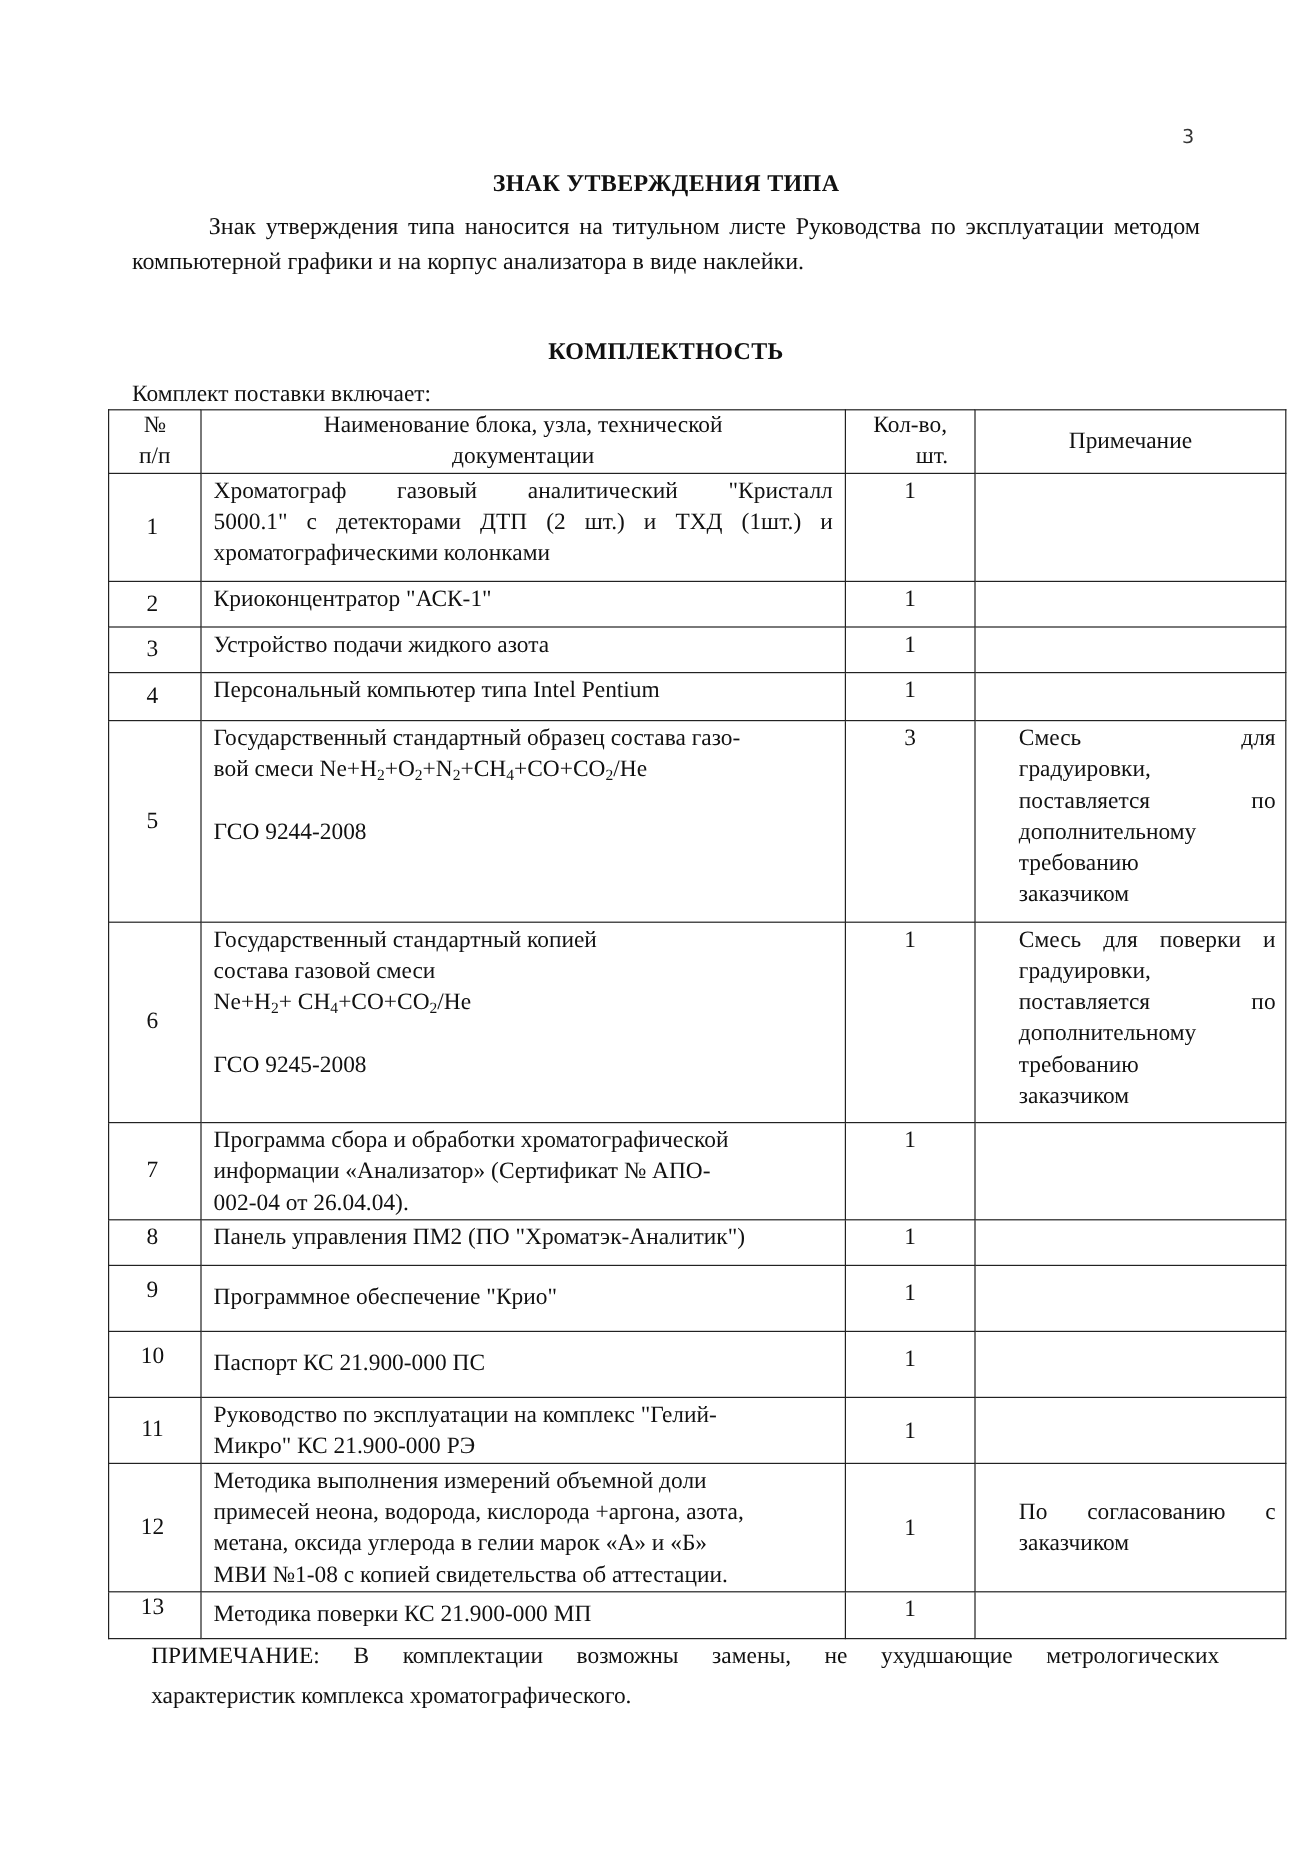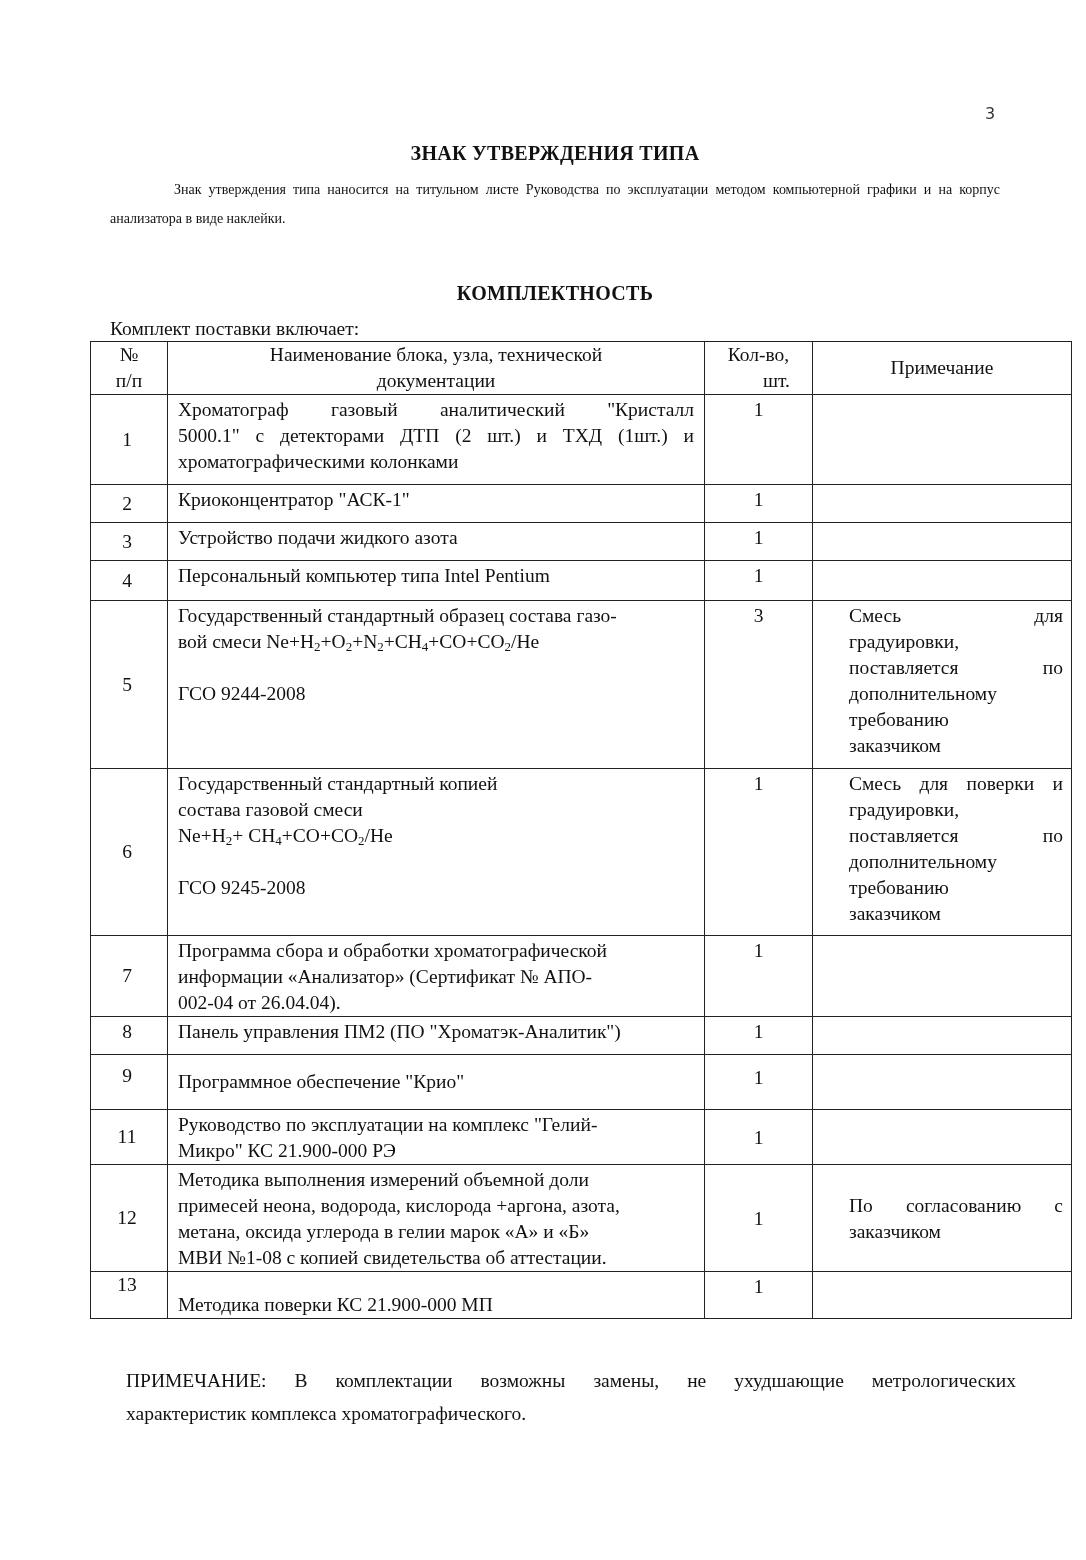--- a/index.html
+++ b/index.html
@@ -31,21 +31,21 @@
       font-weight: bold;
       font-size: 20px;
       letter-spacing: 0.3px;
     }
     .title-approval { top: 142px; }
     .title-kit { top: 282px; }
     .paragraph {
       position: absolute;
       left: 110px;
       width: 890px;
-      font-size: 14px;
+      font-size: 20px;
       line-height: 29px;
       text-align: justify;
     }
     .para-approval { top: 175px; }
     .para-approval .indent { display: inline-block; width: 64px; }
     .kit-intro {
       position: absolute;
       left: 110px;
       top: 318px;
       font-size: 19.5px;
@@ -234,20 +234,26 @@
       <td class="note"></td>
     </tr>
 
     <tr style="height:55px">
       <td class="no top">9</td>
       <td class="name" style="padding-top:14px">Программное обеспечение  "Крио"</td>
       <td class="qty" style="padding-top:10px">1</td>
       <td class="note"></td>
     </tr>
 
+    <tr style="height:55px">
+      <td class="no top">10</td>
+      <td class="name" style="padding-top:14px">Паспорт КС 21.900-000 ПС</td>
+      <td class="qty" style="padding-top:10px">1</td>
+      <td class="note"></td>
+    </tr>
 
     <tr style="height:53px">
       <td class="no">11</td>
       <td class="name">
         <span class="line">Руководство по эксплуатации на комплекс "Гелий-</span>
         <span class="line">Микро" КС 21.900-000 РЭ</span>
       </td>
       <td class="qty mid">1</td>
       <td class="note"></td>
     </tr>
@@ -262,21 +268,21 @@
       </td>
       <td class="qty mid">1</td>
       <td class="note mid">
         <span class="line justify-line">По согласованию с</span>
         <span class="line">заказчиком</span>
       </td>
     </tr>
 
     <tr style="height:39px">
       <td class="no top" style="padding-top:0">13</td>
-      <td class="name" style="padding-top:20px">Методика поверки  КС 21.900-000 МП</td>
+      <td class="name" style="padding-top:6px">Методика поверки  КС 21.900-000 МП</td>
       <td class="qty">1</td>
       <td class="note"></td>
     </tr>
   </tbody>
 </table>
 
 <div class="footnote">
   <span class="first">ПРИМЕЧАНИЕ: В комплектации возможны замены, не ухудшающие метрологических</span>
   <span class="line">характеристик комплекса хроматографического.</span>
 </div>

